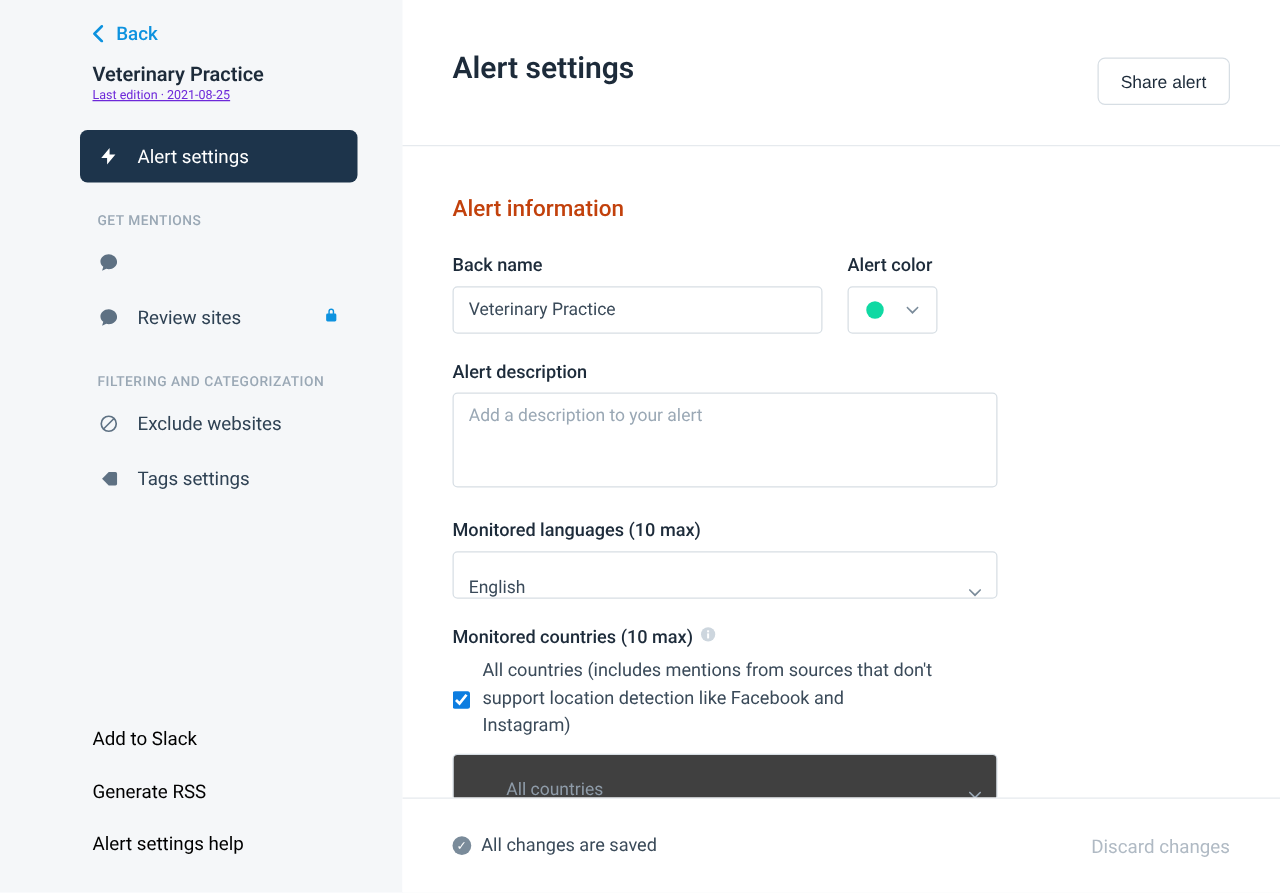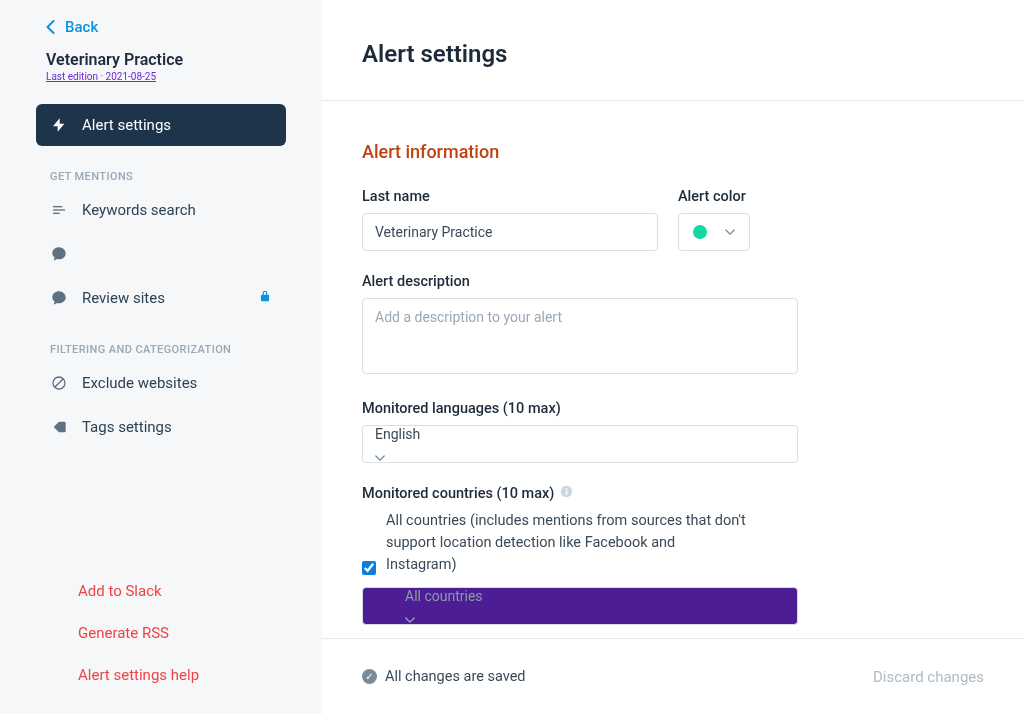--- a/index.html
+++ b/index.html
@@ -1,37 +1,37 @@
 <!DOCTYPE html>
 <html><head>
   <meta charset="utf-8">
   <style>
     * { box-sizing: border-box; margin: 0; padding: 0; }
     body { font-family: -apple-system, BlinkMacSystemFont, "Segoe UI", Roboto, Helvetica, Arial, sans-serif; color: #1d2b3a; background: #f5f7f9; width: 1024px; height: 714px; overflow: hidden; }
     .app { display: flex; height: 100%; }
 
     
-    .sidebar { width: 322px; background: #f5f7f9; display: flex; flex-direction: column; }
+    .sidebar { width: 322px; background: #f5f7f9; display: flex; flex-direction: column; padding-left: 28px; }
     .back { display: flex; align-items: center; gap: 10px; color: #0d92df; font-size: 15px; font-weight: 500; padding: 18px 24px 8px 46px; cursor: pointer; }
     .back svg { width: 9px; height: 14px; }
     .alert-meta { padding: 6px 24px 4px 46px; }
     .alert-title { font-size: 16px; font-weight: 600; color: #1d2b3a; }
     .alert-sub { font-size: 10px; color: #6d28d9; margin-top: 2px; text-decoration: underline; }
 
     .side-nav { padding: 18px 36px 0 36px; }
     .side-item { display: flex; align-items: center; gap: 14px; padding: 12px 14px; border-radius: 6px; font-size: 15px; color: #2f4254; cursor: pointer; margin-bottom: 2px; }
     .side-item.active { background: #1d344b; color: #fff; }
     .side-item .icon { width: 18px; height: 18px; display: inline-flex; align-items: center; justify-content: center; color: #5e7183; flex-shrink: 0; }
     .side-item.active .icon { color: #fff; }
     .side-item .lock { margin-left: auto; color: #0d92df; }
 
     .section-label { font-size: 11px; letter-spacing: 0.4px; color: #9aa8b5; font-weight: 500; padding: 22px 14px 6px 14px; }
 
     .side-bottom { margin-top: auto; padding: 0 24px 18px 46px; }
-    .side-link { font-size: 15px; color: #ef4444; padding: 12px 0; cursor: pointer; margin-left: 32px; }
+    .side-link { font-size: 15px; color: #000000; padding: 12px 0; cursor: pointer; }
 
     
     .main { flex: 1; background: #fff; display: flex; flex-direction: column; position: relative; }
     .main-header { padding: 40px 40px 32px 40px; display: flex; align-items: flex-start; border-bottom: 1px solid #e6eaee; }
     .main-header-text { flex: 1; }
     .page-title { font-size: 24px; font-weight: 600; color: #1d2b3a; }
     .page-sub { font-size: 15px; color: #5e7183; margin-top: 4px; }
     .share-btn { border: 1px solid #d7dee4; background: #fff; border-radius: 6px; padding: 10px 18px; font-size: 14px; color: #1d2b3a; cursor: pointer; margin-top: 6px; }
 
     .main-body { padding: 40px 40px 10px 40px; overflow: auto; flex: 1; }
@@ -39,31 +39,31 @@
 
     .form-row { display: flex; gap: 20px; margin-bottom: 22px; }
     .form-col { display: flex; flex-direction: column; }
     .form-col.name { flex: 0 0 296px; }
     .field-label { font-size: 14.5px; font-weight: 500; color: #1d2b3a; margin-bottom: 8px; display: flex; align-items: center; gap: 6px; }
     .field-label .info { color: #b5c0ca; }
     .input, .textarea, .select { width: 100%; border: 1px solid #d7dee4; border-radius: 4px; font-size: 14px; color: #3a4a59; background: #fff; font-family: inherit; }
     .input { height: 38px; padding: 0 12px; }
     .textarea { height: 76px; padding: 10px 12px; resize: none; }
     .textarea::placeholder { color: #9aa8b5; }
-    .select { height: 38px; padding: 0 12px; display: flex; align-items: flex-start; justify-content: space-between; cursor: pointer; flex-direction: column; }
-    .select.disabled { background: #4c1d95; color: #8e9ba8; cursor: default; padding-left: 42px; }
+    .select { height: 38px; padding: 0 12px; display: flex; align-items: flex-end; justify-content: space-between; cursor: pointer; }
+    .select.disabled { background: #404040; color: #8e9ba8; cursor: default; padding-left: 42px; }
     .select .chev { color: #7a8b9a; }
 
     .color-select { width: 72px; height: 38px; border: 1px solid #d7dee4; border-radius: 4px; display: flex; align-items: center; justify-content: space-around; padding: 0 8px; cursor: pointer; gap: 6px; }
     .color-dot { width: 14px; height: 14px; border-radius: 50%; }
 
     .full-width { width: 436px; }
     .group { margin-bottom: 22px; }
 
-    .checkbox-row { display: flex; align-items: flex-end; gap: 10px; margin: 8px 4px 12px 0; }
+    .checkbox-row { display: flex; align-items: center; gap: 10px; margin: 8px 4px 12px 0; }
     .checkbox-row input { width: 14px; height: 14px; margin-top: 3px; accent-color: #0d7de0; }
     .checkbox-row .cb-label { font-size: 14.5px; color: #3a4a59; max-width: 360px; line-height: 1.5; }
 
     
     .footer { position: absolute; bottom: 0; left: 0; right: 0; height: 76px; border-top: 1px solid #e6eaee; background: #fff; display: flex; align-items: center; padding: 0 40px; }
     .saved { display: flex; align-items: center; gap: 8px; font-size: 14.5px; color: #3a4a59; }
     .saved .check { width: 15px; height: 15px; border-radius: 50%; background: #7a8b9a; display: inline-flex; align-items: center; justify-content: center; color: #fff; font-size: 10px; }
     .discard { margin-left: auto; color: #b0bac4; font-size: 15px; cursor: default; }
   </style>
 </head>
@@ -91,30 +91,20 @@
         <span class="icon">
           <svg viewBox="0 0 24 24" width="16" height="16" fill="currentColor">
               <path d="M13 2L3 14h7v8l10-12h-7V2z"></path>
             </svg>
         </span>
         <span>Alert settings</span>
       </div>
 
       <div class="section-label">GET MENTIONS</div>
 
-      <div class="side-item">
-        <span class="icon">
-          <svg viewBox="0 0 24 24" width="16" height="16" fill="currentColor">
-              <rect x="3" y="6" width="14" height="2"></rect>
-              <rect x="3" y="11" width="18" height="2"></rect>
-              <rect x="3" y="16" width="10" height="2"></rect>
-            </svg>
-        </span>
-        <span>Keywords search</span>
-      </div>
 
       <div class="side-item">
         <span class="icon">
           <svg viewBox="0 0 24 24" width="16" height="16" fill="currentColor">
               <path d="M12 2C6.48 2 2 5.92 2 10.7c0 2.6 1.33 4.93 3.44 6.52L4 22l5.07-2.36c.94.2 1.92.31 2.93.31 5.52 0 10-3.92 10-8.70S17.52 2 12 2z"></path>
             </svg>
         </span>
       </div>
 
       <div class="side-item">
@@ -161,29 +151,30 @@
     </div>
 
   </aside>
 
   <main class="main">
 
     <div class="main-header">
       <div class="main-header-text">
         <h1 class="page-title">Alert settings</h1>
       </div>
+      <button class="share-btn">Share alert</button>
     </div>
 
     <div class="main-body">
 
       <h2 class="section-title">Alert information</h2>
 
       <div class="form-row">
         <div class="form-col name">
-          <label class="field-label">Last name</label>
+          <label class="field-label">Back name</label>
           <input class="input" type="text" value="Veterinary Practice" style="">
         </div>
         <div class="form-col">
           <label class="field-label">Alert color</label>
           <div class="color-select">
             <span class="color-dot" style="background:#10d9a3"></span>
             <svg class="chev" viewBox="0 0 12 8" width="10" height="7">
                 <path d="M1 1l5 5 5-5" fill="none" stroke="#7a8b9a" stroke-width="1.6" stroke-linecap="round"></path>
               </svg>
           </div>

